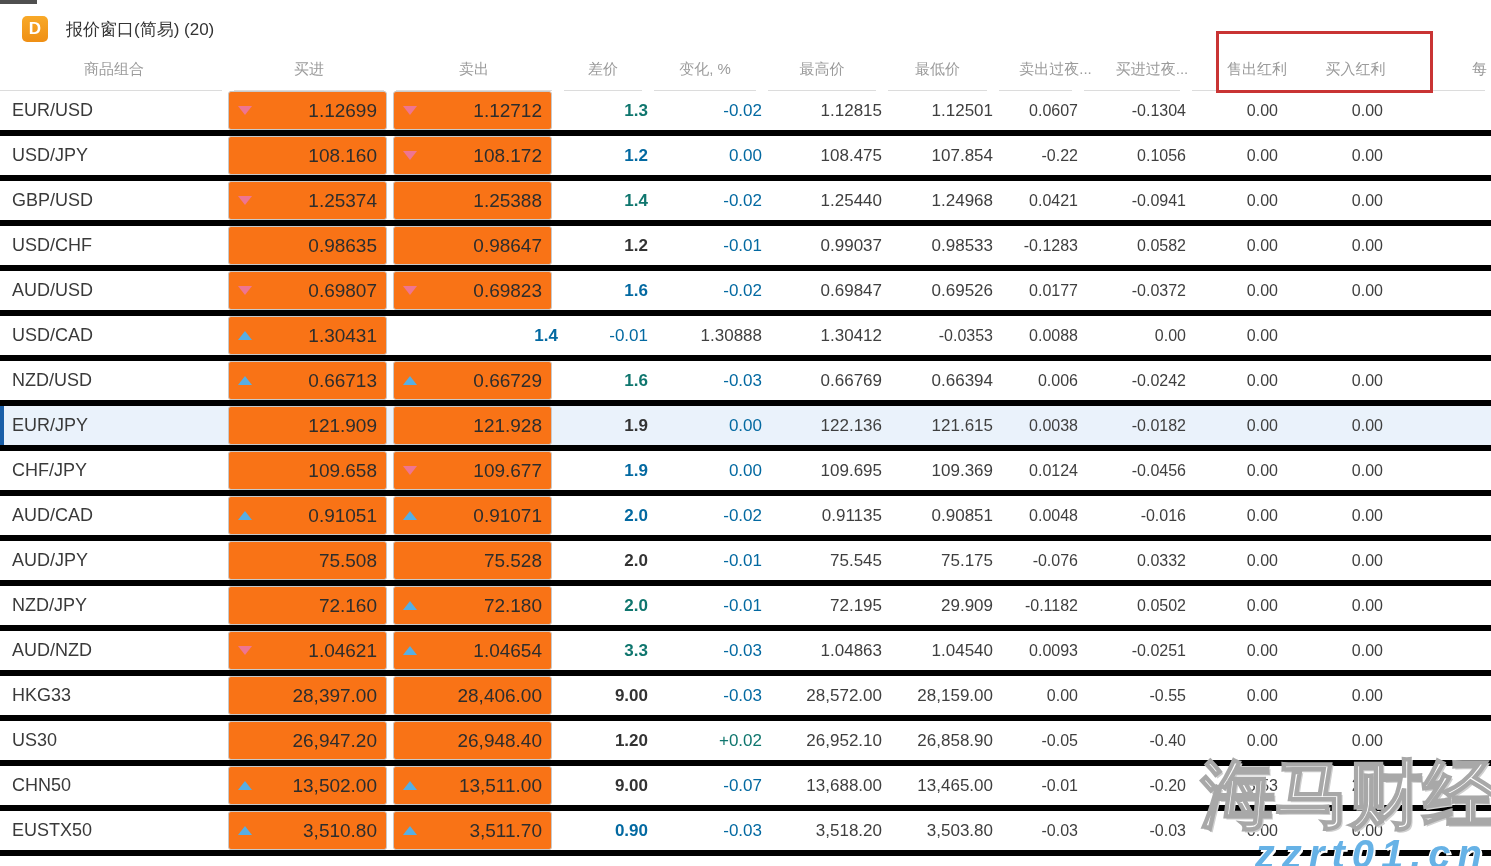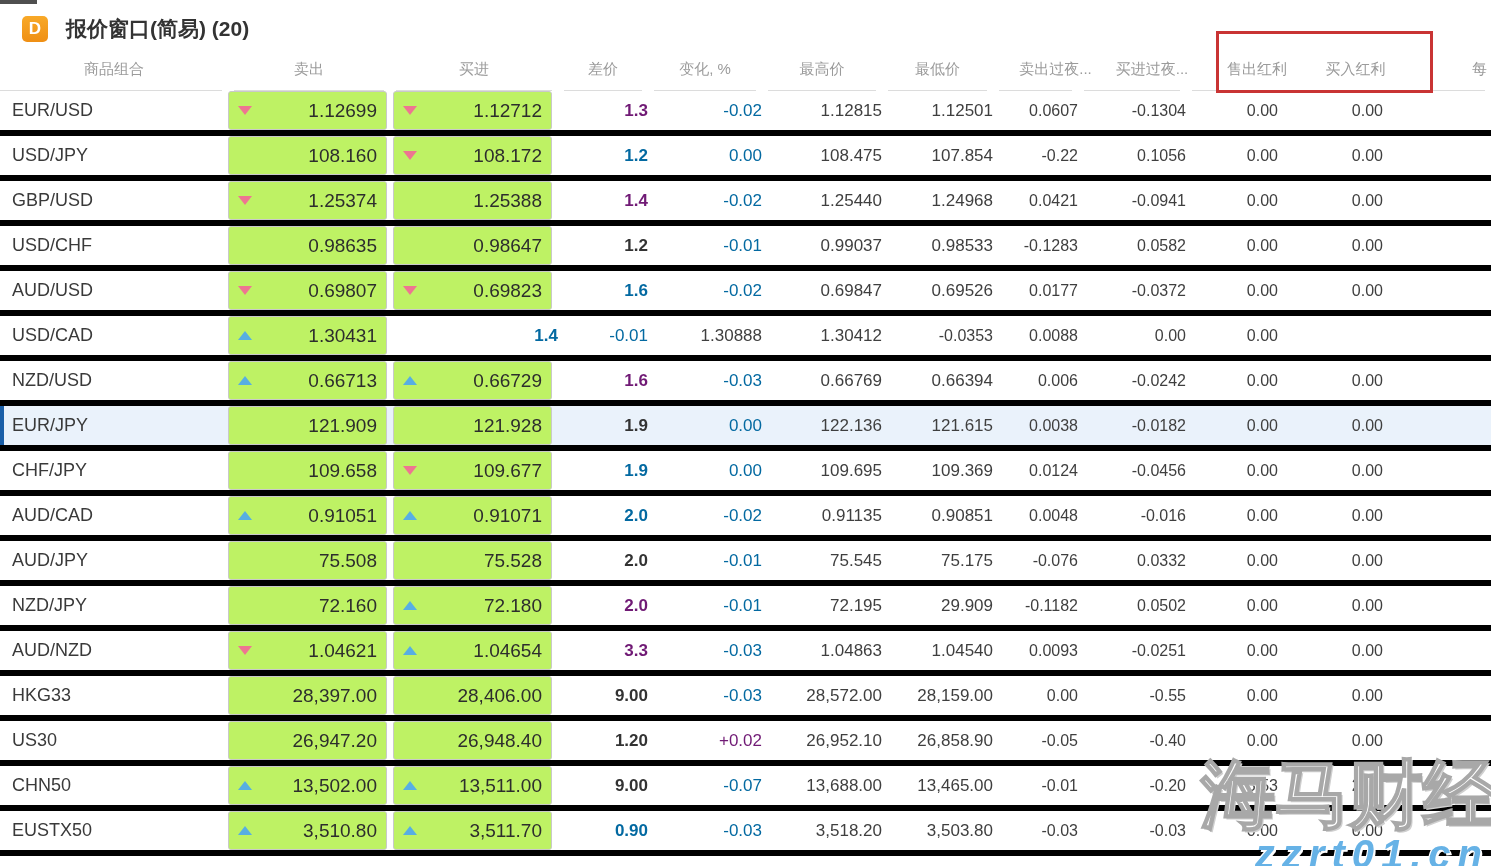--- a/index.html
+++ b/index.html
@@ -8,21 +8,21 @@
 
   .sliver { position: absolute; left: 0; top: 0; width: 37px; height: 4px; background: #4f4f4f; }
 
   .titlebar { height: 48px; display: flex; align-items: center; padding: 10px 0 0 22px; }
   .app-icon {
     width: 26px; height: 26px; border-radius: 5px;
     background: linear-gradient(180deg, #f8a928 0%, #ef8f14 100%);
     color: #fff; font-weight: bold; font-size: 17px;
     display: flex; align-items: center; justify-content: center;
   }
-  .title { margin-left: 18px; font-size: 21px; font-weight: bold; color: #333; }
+  .title { margin-left: 18px; font-size: 17px; font-weight: normal; color: #333; }
 
   .grid-row {
     display: grid;
     grid-template-columns: 228px 162px 168px 90px 114px 120px 111px 85px 108px 92px 105px 1fr;
     align-items: center;
   }
 
   .header-row { height: 43px; font-size: 15px; color: #9b9b9b; }
   .hcell { position: relative; height: 100%; display: flex; align-items: center; }
   .hcell::after { content: ""; position: absolute; left: 6px; right: 6px; bottom: 0; height: 1px; background: #dcdcdc; }
@@ -35,35 +35,35 @@
   .h-per .lbl { text-align: right; padding-right: 4px; }
 
   .row { height: 45px; border-bottom: 6px solid #000000; position: relative; font-size: 17px; }
   .row.selected { background: #eaf2fb; }
   .row.selected::before { content: ""; position: absolute; left: 0; top: 0; bottom: 0; width: 4px; background: #1a5fa8; }
 
   .sym-cell { font-size: 18px; color: #3a3a3a; padding-left: 12px; }
 
   .box-cell { height: 100%; display: flex; align-items: center; }
   .price-box {
-    background: #bef264; border: 1px solid #c9c9c9; border-radius: 3px;
+    background: #f97316; border: 1px solid #c9c9c9; border-radius: 3px;
     height: 39px; flex: 1; display: flex; align-items: center; justify-content: space-between;
     padding: 0 9px; font-size: 19px; color: #2d2d2d; cursor: pointer;
   }
   .box-cell.sell { padding-right: 3px; }
   .box-cell.buy { padding: 0 6px 0 3px; }
 
   .arr { width: 0; height: 0; flex-shrink: 0; }
   .arr-down { border-left: 7px solid transparent; border-right: 7px solid transparent; border-top: 9px solid #ee7591; }
   .arr-up   { border-left: 7px solid transparent; border-right: 7px solid transparent; border-bottom: 9px solid #57aee3; }
   .arr-none { visibility: hidden; }
 
   .num { text-align: right; color: #3f3f3f; }
   .spread { font-weight: 600; }
-  .tone-up { color: #701a75; }
+  .tone-up { color: #0f766e; }
   .tone-down { color: #0369a1; }
   .tone-flat { color: #333; }
   .small { font-size: 16px; }
 
   .red-box {
     position: absolute; left: 1216px; top: 31px; width: 217px; height: 62px;
     border: 3px solid #c93434; pointer-events: none;
   }
 
   .wm1 {
@@ -88,24 +88,24 @@
   <div class="titlebar">
     <div class="app-icon">D</div>
     <div class="title">报价窗口(简易) (20)</div>
   </div>
 
   <div class="grid-row header-row">
     <div class="hcell first h-center">
         <span class="lbl">商品组合</span>
       </div>
     <div class="hcell h-center">
+        <span class="lbl">买进</span>
+      </div>
+    <div class="hcell h-center">
         <span class="lbl">卖出</span>
-      </div>
-    <div class="hcell h-center">
-        <span class="lbl">买进</span>
       </div>
     <div class="hcell h-right">
         <span class="lbl">差价</span>
       </div>
     <div class="hcell h-right">
         <span class="lbl">变化, %</span>
       </div>
     <div class="hcell h-right">
         <span class="lbl">最高价</span>
       </div>

